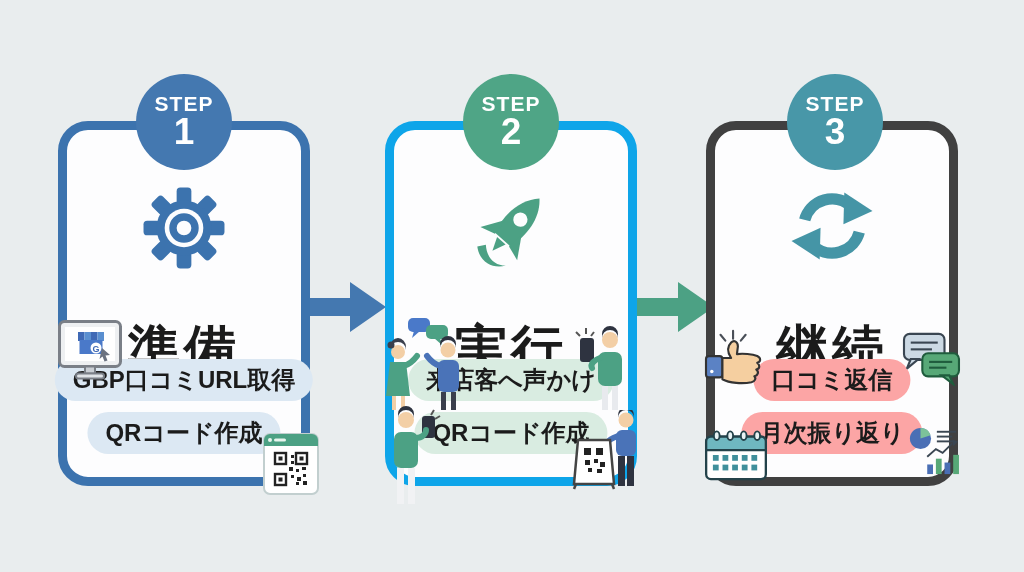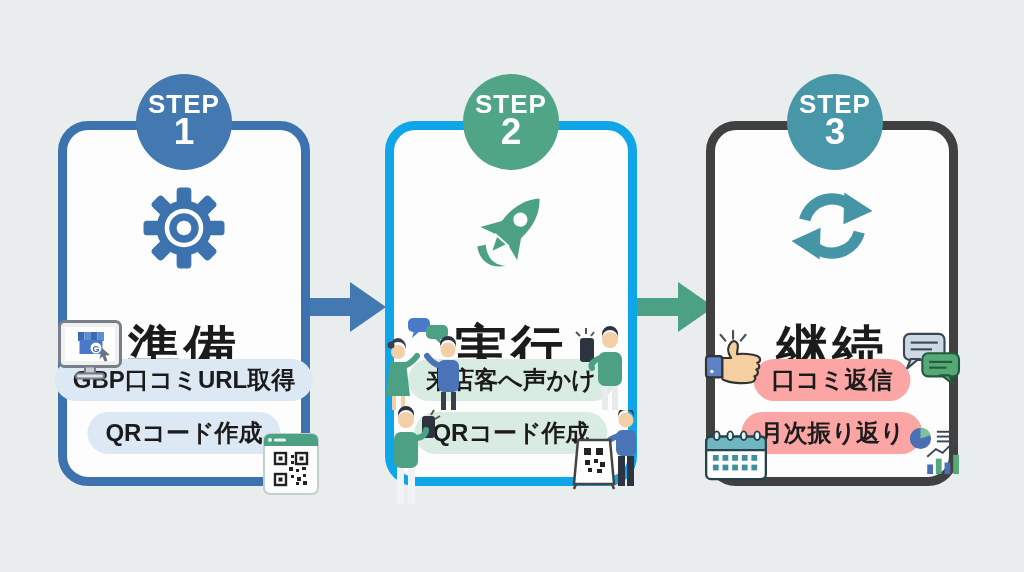--- a/index.html
+++ b/index.html
@@ -10,21 +10,21 @@
   .card1{left:58px;border:9px solid #3c73ae;}
   .card2{left:385px;border:9px solid #0ea5e9;}
   .card3{left:706px;border:9px solid #404040;}
 
   
   .badge{position:absolute;top:74px;width:96px;height:96px;border-radius:50%;z-index:4;
          display:flex;flex-direction:column;align-items:center;justify-content:center;color:#fff;}
   .badge1{left:136px;background:#4478b0;}
   .badge2{left:463px;background:#4fa586;}
   .badge3{left:787px;background:#4897a8;}
-  .badge .lbl{font-size:26px;font-weight:bold;letter-spacing:1px;line-height:20px;}
+  .badge .lbl{font-size:21px;font-weight:bold;letter-spacing:1px;line-height:20px;}
   .badge .num{font-size:37px;font-weight:bold;line-height:36px;}
 
   
   .card__icon{position:absolute;left:0;right:0;top:52px;display:flex;justify-content:center;}
   .card__title{position:absolute;left:0;right:0;top:142px;text-align:center;
                font-size:52px;font-weight:800;color:#1b1b1b;letter-spacing:4px;}
   .pill{position:absolute;left:50%;transform:translateX(-50%);height:42px;line-height:42px;
         border-radius:21px;padding:0 18px;font-size:24px;font-weight:800;color:#1b1b1b;
         white-space:nowrap;text-align:center;}
   .pill--a{top:229px;}

